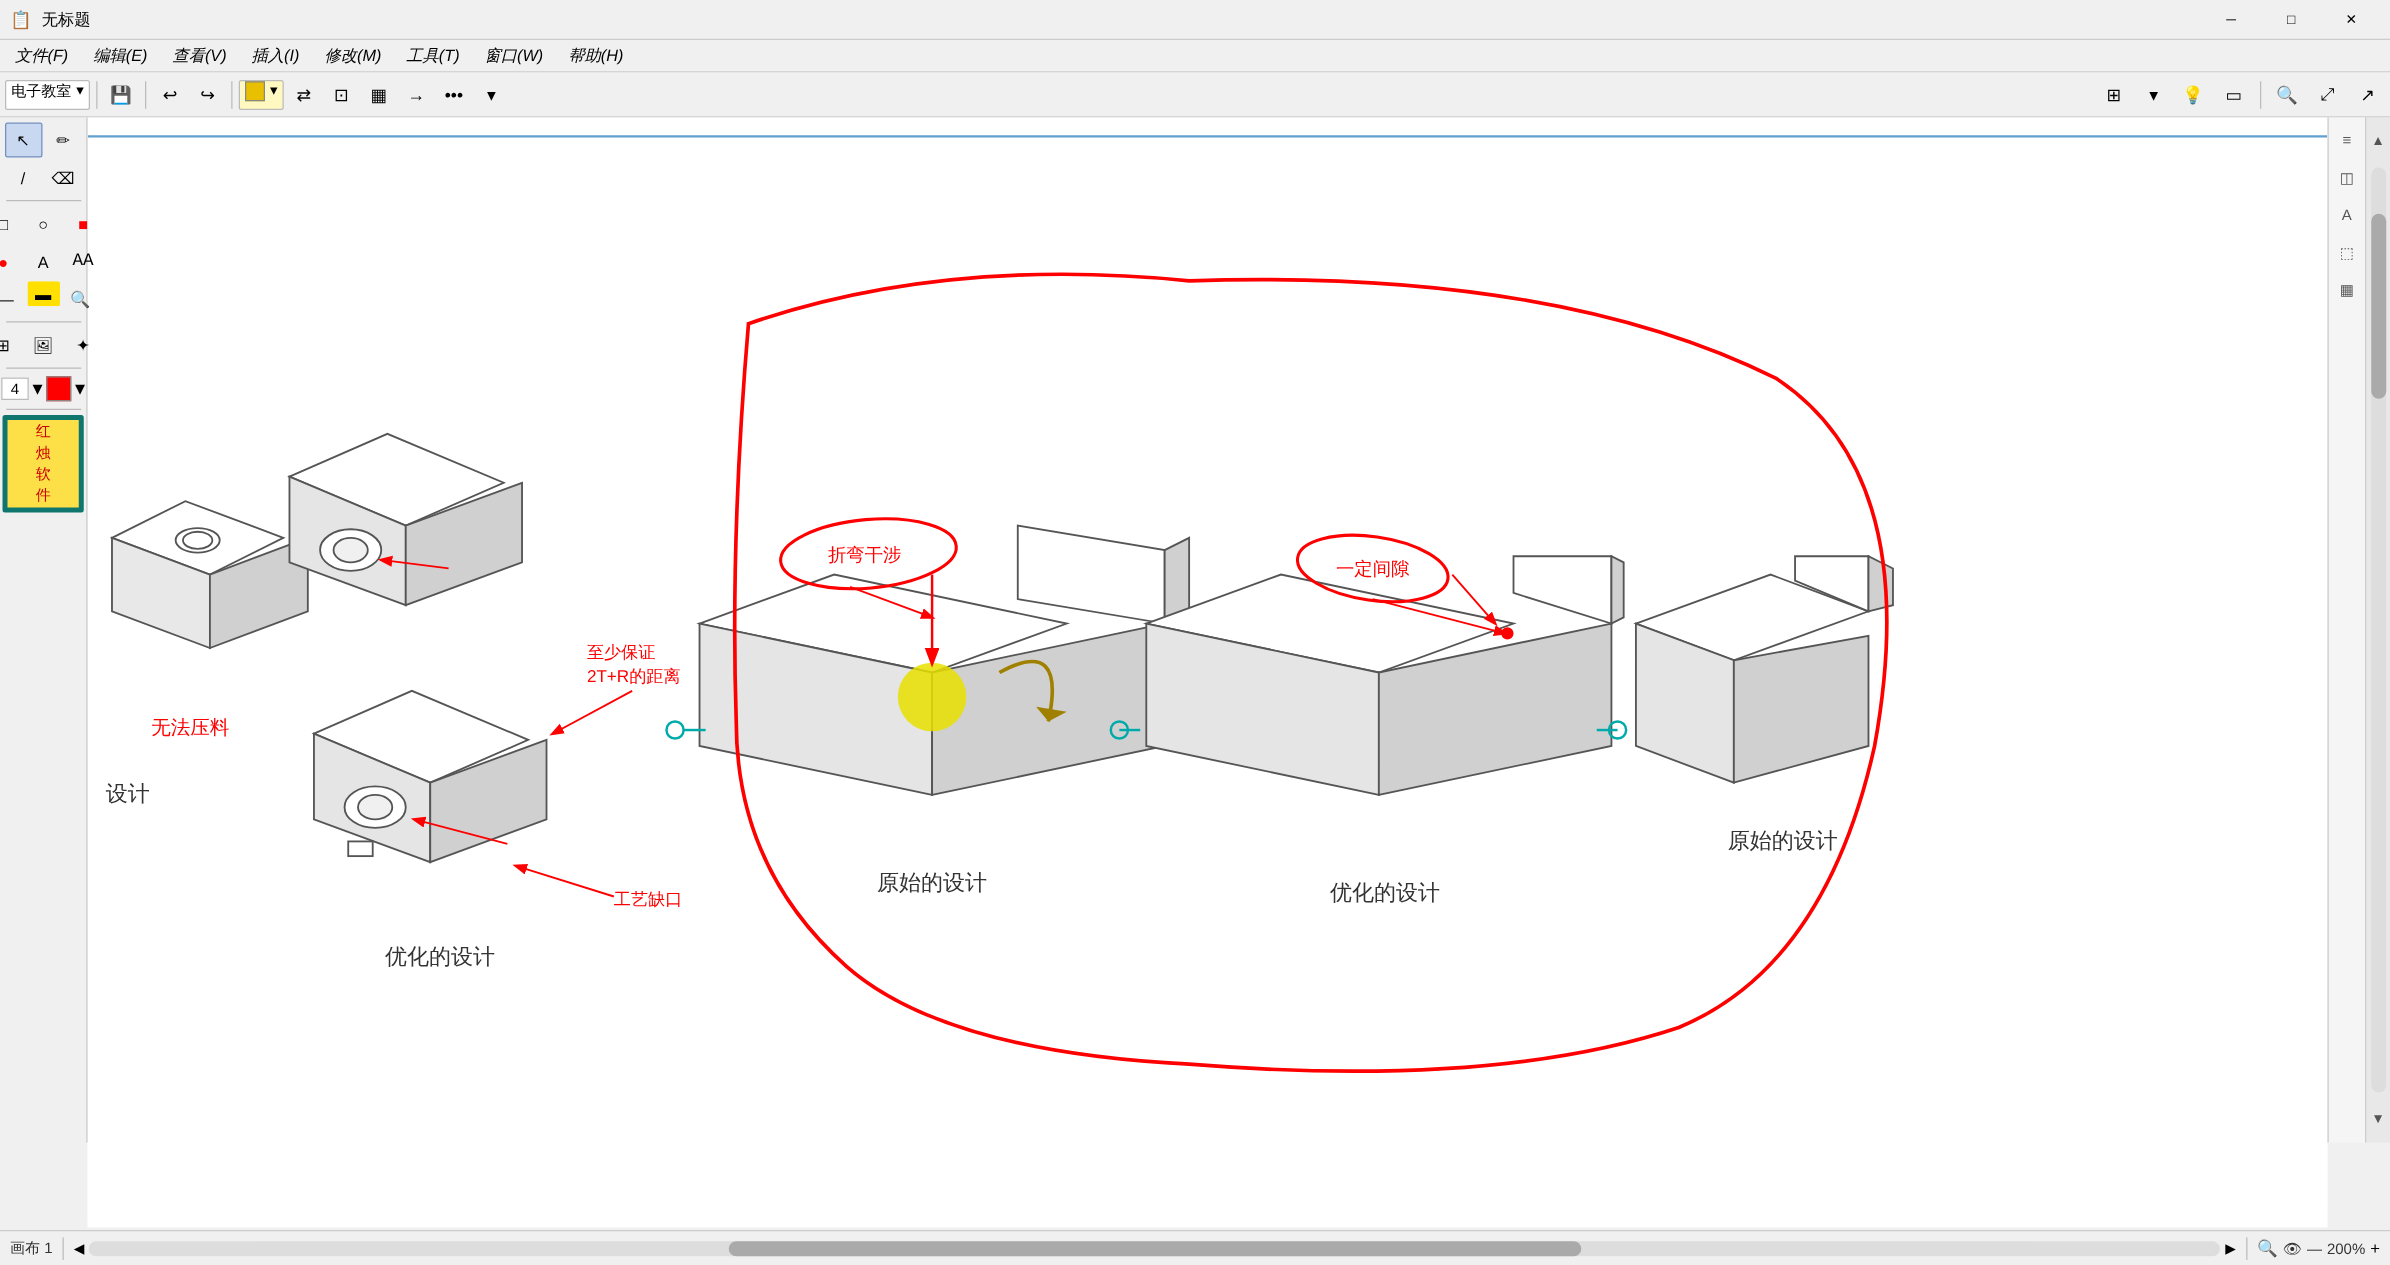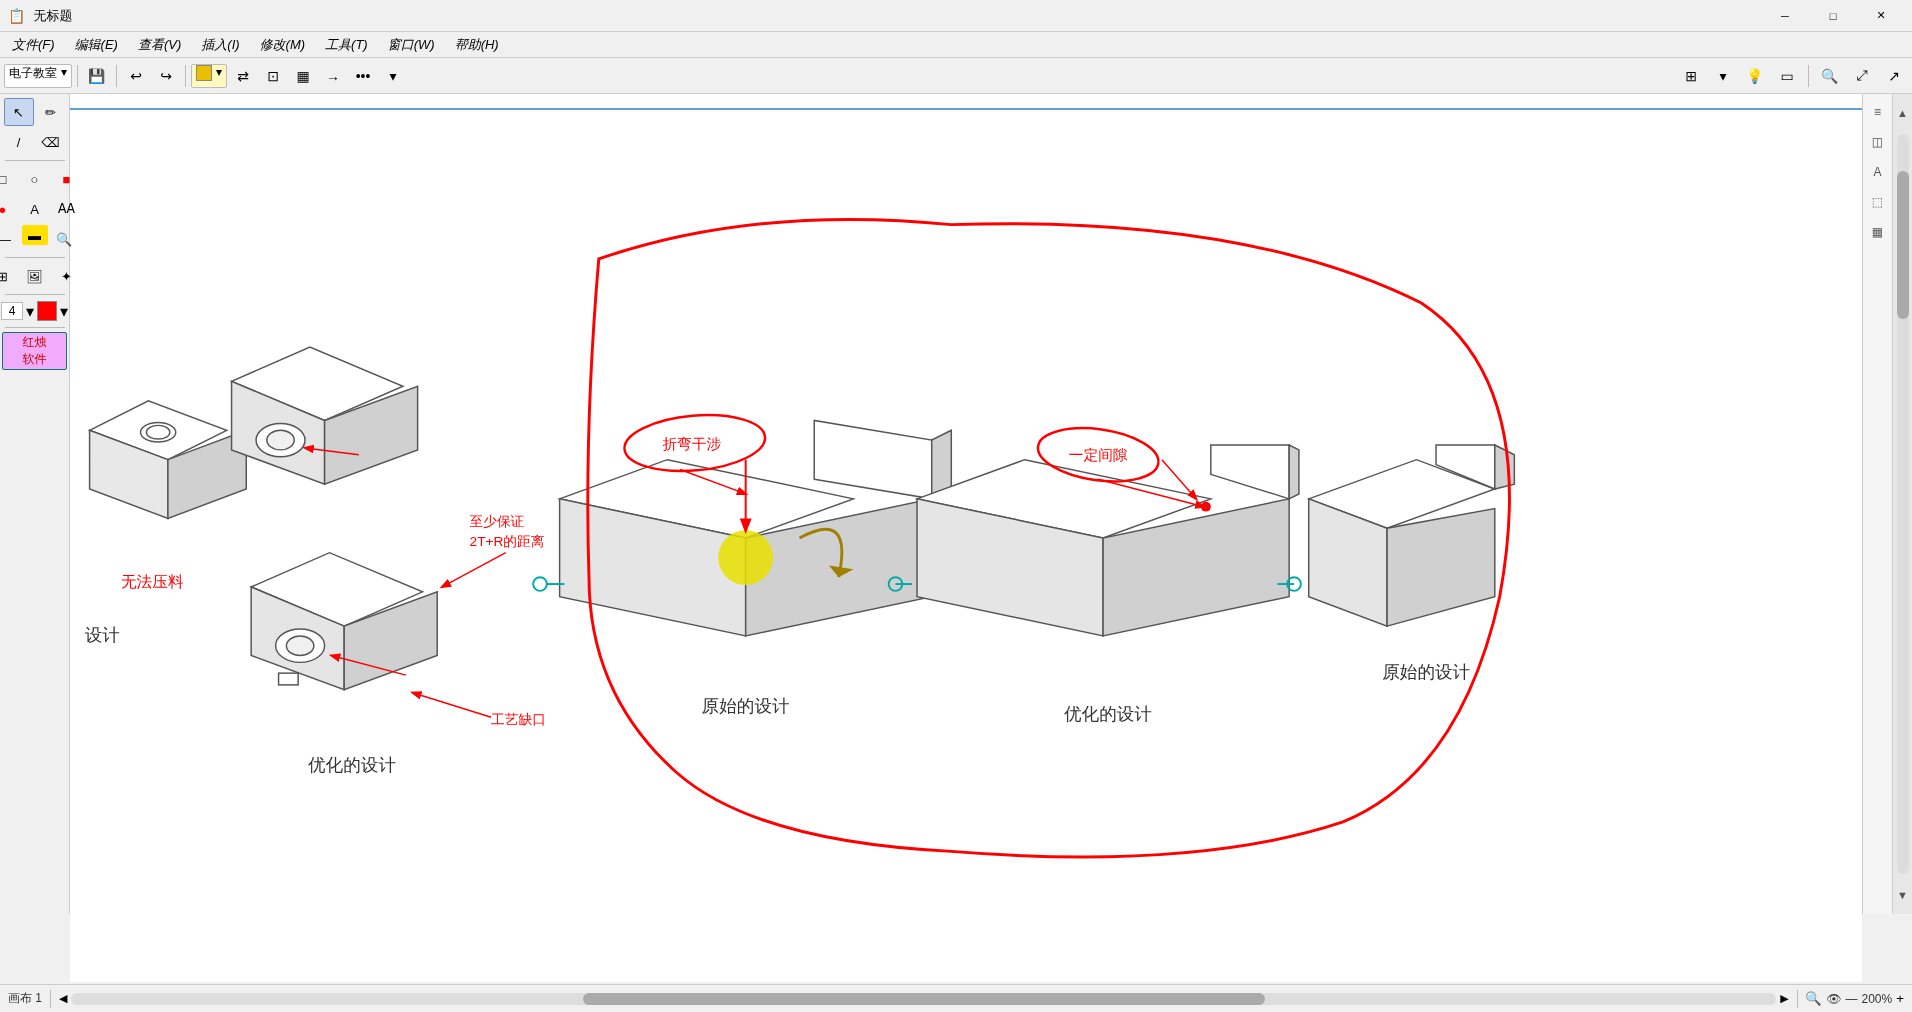--- a/index.html
+++ b/index.html
@@ -138,22 +138,22 @@
       background: white;
       padding: 1px 3px;
       width: 22px;
       text-align: center;
     }
     .red-label {
       font-size: 12px;
       color: #cc0000;
       text-align: center;
       width: 100%;
-      background: #f0abfc;
-      border: 1px solid #0f766e;
+      background: #fde047;
+      border: 4px solid #0f766e;
       border-radius: 2px;
       padding: 1px 17px;
     }
 
     
     #right-toolbar {
       position: absolute;
       right: 0;
       top: 94px;
       width: 20px;

